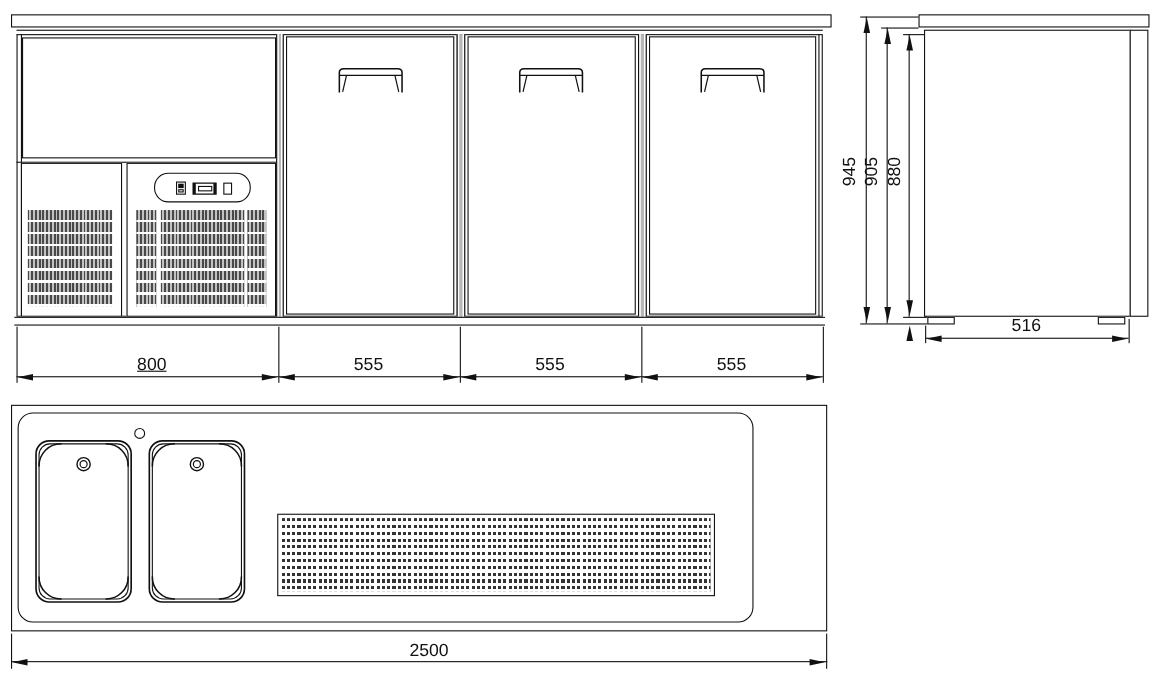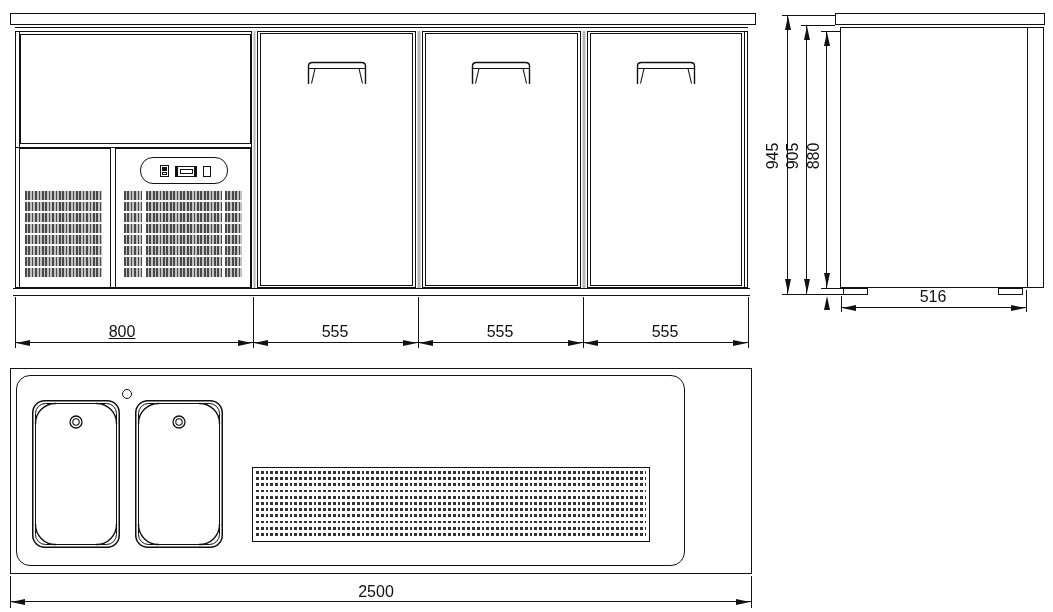--- a/index.html
+++ b/index.html
@@ -96,21 +96,21 @@
     <div class="ln" style="left:747.5px;top:297px;width:1px;height:51px;"></div>
     <div class="ln" style="left:15px;top:342px;width:733px;height:1px;"></div>
     <div class="arr-l" style="left:16px;top:339.5px;"></div>
     <div class="arr-r" style="left:238px;top:339.5px;"></div>
     <div class="arr-l" style="left:254px;top:339.5px;"></div>
     <div class="arr-r" style="left:403px;top:339.5px;"></div>
     <div class="arr-l" style="left:419px;top:339.5px;"></div>
     <div class="arr-r" style="left:568px;top:339.5px;"></div>
     <div class="arr-l" style="left:584px;top:339.5px;"></div>
     <div class="arr-r" style="left:733px;top:339.5px;"></div>
-    <div class="lbl" style="left:92px;top:324px;width:60px;text-decoration:underline;">800</div>
+    <div class="lbl" style="left:108px;top:324px;width:60px;text-decoration:underline;">800</div>
     <div class="lbl" style="left:305px;top:324px;width:60px;">555</div>
     <div class="lbl" style="left:470px;top:324px;width:60px;">555</div>
     <div class="lbl" style="left:635px;top:324px;width:60px;">555</div>
   </div>
 
   <div>
     <div class="box" style="left:835px;top:13px;width:210px;height:12px;border-width:1.5px;"></div>
     <div class="box" style="left:840px;top:27px;width:188px;height:261px;"></div>
     <div class="box" style="left:1027px;top:27px;width:17px;height:261px;"></div>
     <div class="box" style="left:843px;top:288px;width:25px;height:7px;"></div>
@@ -173,16 +173,16 @@
 
     <div class="box" style="left:252px;top:467px;width:398px;height:75px;border-width:1.2px;">
       <div class="perf"></div>
     </div>
 
     <div class="ln" style="left:10px;top:576px;width:1px;height:32px;"></div>
     <div class="ln" style="left:751px;top:576px;width:1px;height:32px;"></div>
     <div class="ln" style="left:10px;top:601px;width:742px;height:1px;"></div>
     <div class="arr-l" style="left:11px;top:598.5px;"></div>
     <div class="arr-r" style="left:736px;top:598.5px;"></div>
-    <div class="lbl" style="left:336px;top:584px;width:80px;">2500</div>
+    <div class="lbl" style="left:350px;top:584px;width:80px;">2500</div>
   </div>
 
 </div>
 
 </body></html>

